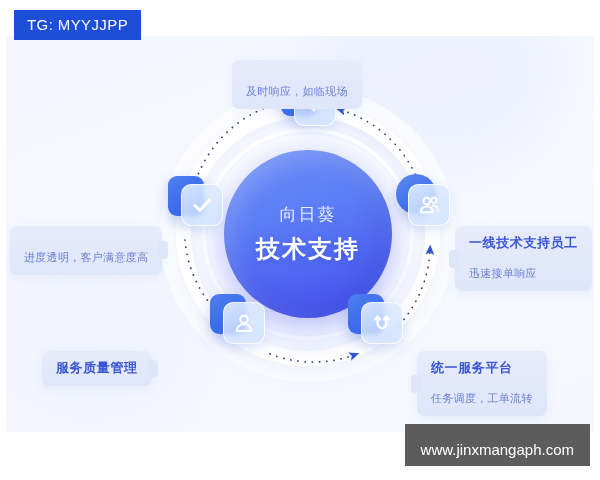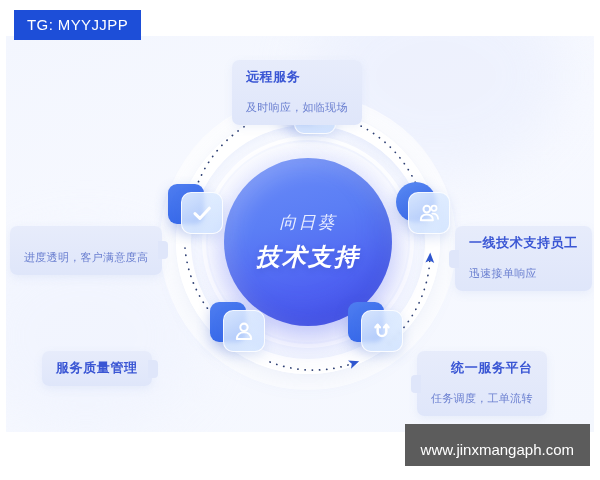--- a/index.html
+++ b/index.html
@@ -60,24 +60,23 @@
     filter: blur(26px);
     opacity: .55;
   }
   .blob-a { left: 300px; top: -60px; width: 260px; height: 200px; background: #e8edfd; }
   .blob-b { left: -40px; top: 200px; width: 240px; height: 200px; background: #eef2fe; }
 
   
   #ring-wrap {
     position: absolute;
     left: 152px;
-    top: 36px;
+    top: 28px;
     width: 300px;
     height: 340px;
-    font-style: italic;
   }
   .ring {
     position: absolute;
     border-radius: 50%;
   }
   .ring-outer-glow {
     left: 2px; top: 22px; width: 296px; height: 296px;
     background: radial-gradient(circle, rgba(255,255,255,0) 56%, rgba(255,255,255,.95) 64%, rgba(255,255,255,.4) 78%, rgba(255,255,255,0) 86%);
   }
   .ring-track {
@@ -204,21 +203,21 @@
     white-space: nowrap;
     margin-top: 16px;
     font-family: "DejaVu Sans", "Liberation Sans", sans-serif;
     line-height: 1.25;
   }
 
   #label-top          { left: 226px; top: 24px; }
   #label-left         { left: 4px;   top: 190px; }
   #label-right        { left: 449px; top: 190px; }
   #label-bottomleft   { left: 36px;  top: 315px; }
-  #label-bottomright  { left: 411px; top: 315px; text-align: right; }
+  #label-bottomright  { left: 411px; top: 315px; }
 
   
   .nub {
     position: absolute;
     width: 10px; height: 18px;
     background: #dfe6fa;
     top: 50%;
     margin-top: -9px;
   }
   .nub-right { right: -6px; border-radius: 0 4px 4px 0; }
@@ -228,21 +227,20 @@
 <body>
 
 <div id="tg-badge">TG: MYYJJPP</div>
 
 <div id="card">
 
   <div class="bg-blob blob-a"></div>
   <div class="bg-blob blob-b"></div>
 
   <div class="label" id="label-top">
-    <div class="l-title">远程服务</div>
     <div class="l-sub">及时响应，如临现场</div>
   </div>
 
   <div class="label" id="label-left">
     <div class="l-sub">进度透明，客户满意度高</div>
     <div class="nub nub-right"></div>
   </div>
 
   <div class="label" id="label-right">
     <div class="l-title">一线技术支持员工</div>

